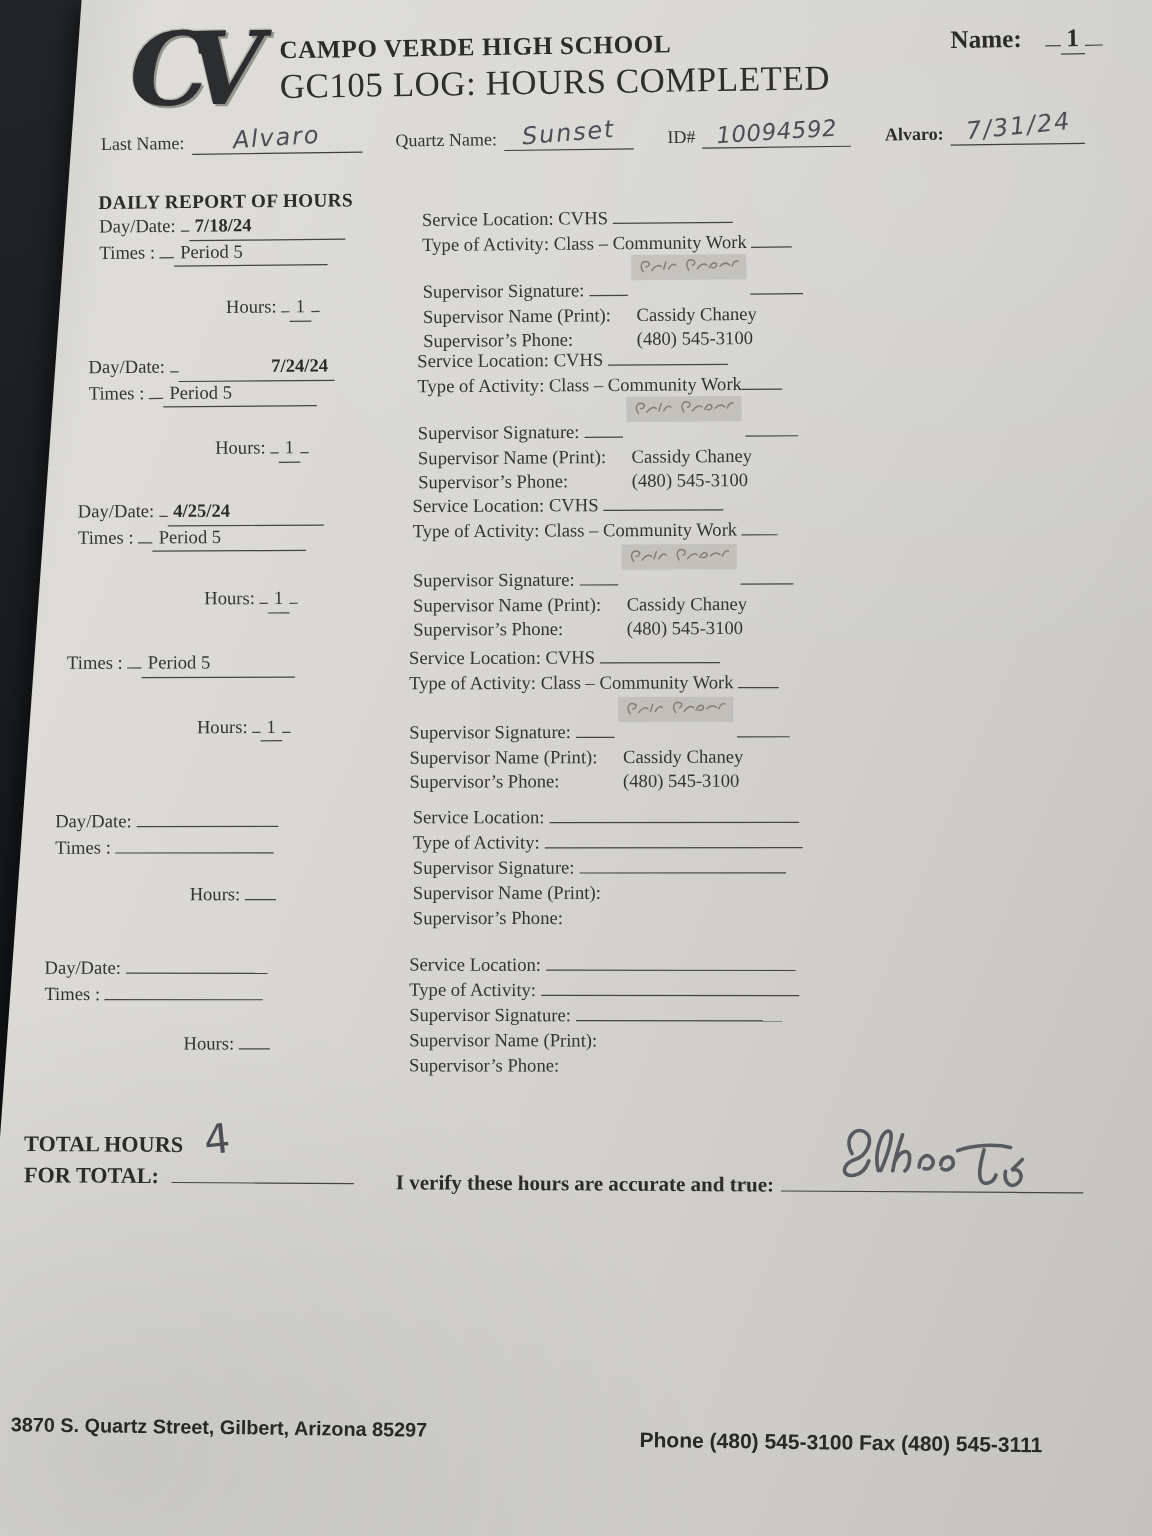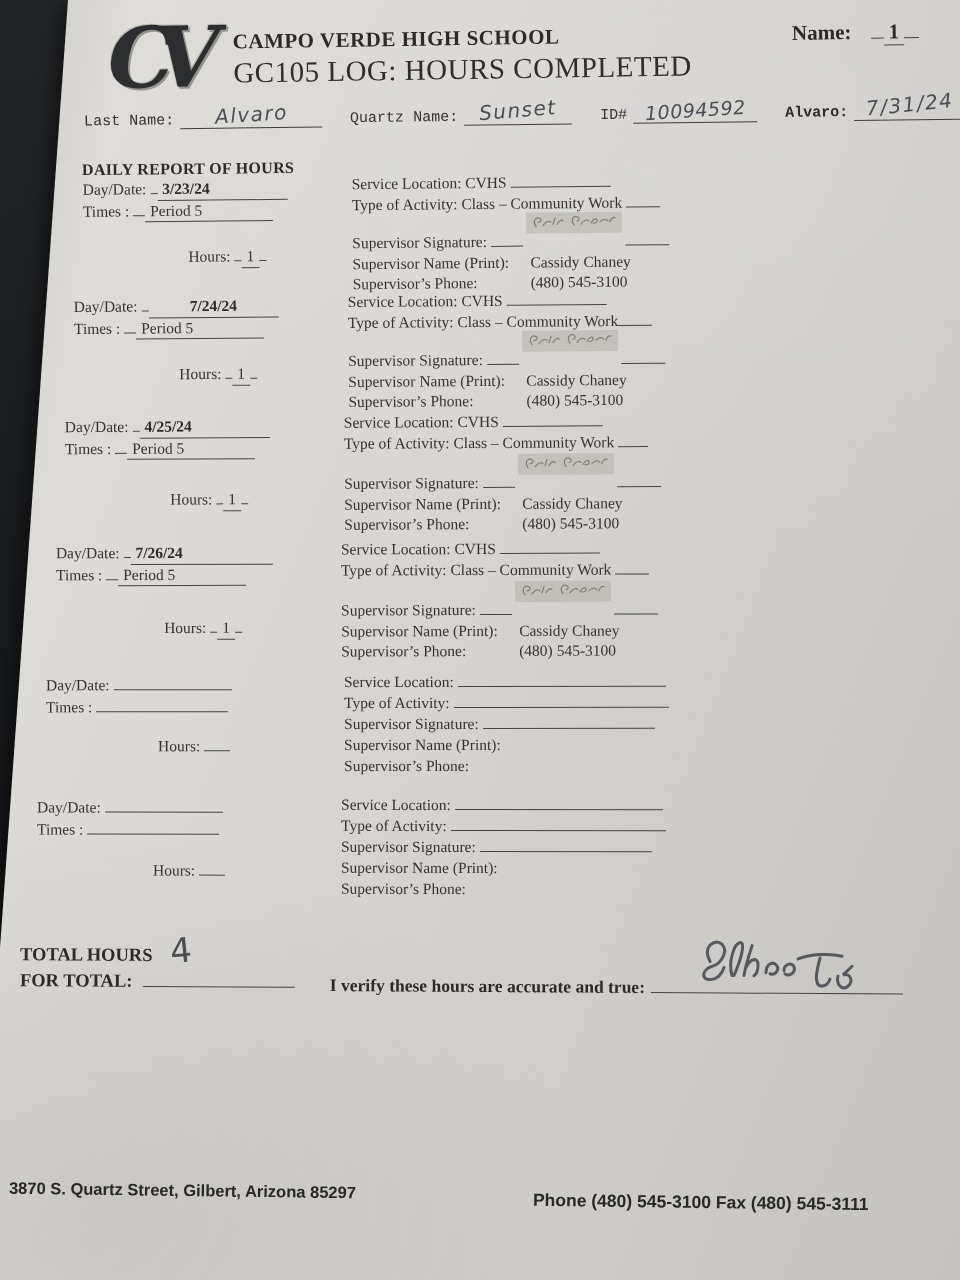--- a/index.html
+++ b/index.html
@@ -21,21 +21,21 @@
   .ulv{display:inline-block;border-bottom:1.6px solid #45443f;padding:0 5px;min-height:13px;vertical-align:baseline;}
   
   .logo{font-family:"DejaVu Serif",serif;font-style:italic;font-weight:bold;font-size:84px;
     letter-spacing:-0.24em;color:#2b2d2f;transform:rotate(-4deg);
     text-shadow:2px 2px 0 #96958f, -1px -1px 0 #b9b8b3;}
   .school{font-size:21px;font-weight:bold;color:#2c2b27;letter-spacing:0.5px;}
   .title{font-size:29px;color:#2f2e2a;letter-spacing:0.5px;margin-top:2px;}
   .weekbox{font-size:21px;font-weight:bold;color:#2c2b27;}
   
   .srow{display:flex;align-items:flex-end;font-size:15px;color:#35342f;white-space:nowrap;}
-  .srow .lab{margin:0 6px 0 28px;font-family:Liberation Mono, monospace;}
+  .srow .lab{margin:0 6px 0 28px;}
   .hwline{display:inline-block;border-bottom:1.7px solid #3f3e3a;text-align:center;}
   .hw{font-family:"DejaVu Sans",sans-serif;font-style:italic;color:#4b4f54;
     display:inline-block;letter-spacing:1.5px;}
   
   .block{position:absolute;left:0;width:960px;}
   .lcol{width:290px;}
   .rcol{position:absolute;top:-3px;width:345px;}
   .hoursline{margin-top:25px;}
   .rlab{display:inline-block;width:178px;}
   .stamp{display:inline-block;width:96px;height:21px;background:rgba(176,173,166,0.5);
@@ -78,21 +78,21 @@
         <span class="lab">ID#</span>
         <span class="hwline" style="width:124px"><span class="hw" style="font-size:19px;transform:rotate(-3deg);position:relative;top:-1px;letter-spacing:0.5px">10094592</span></span>
         <span class="lab b">Alvaro:</span>
         <span class="hwline" style="width:112px"><span class="hw" style="font-size:20px;transform:rotate(-5deg);position:relative;top:-3px">7/31/24</span></span>
       </div>
 
       <div class="abs heading" style="left:82px;top:160px;transform:rotate(-0.6deg)">DAILY REPORT OF HOURS</div>
 
       <div class="block t" style="top:176px;transform:rotate(-0.55deg)">
         <div class="lcol" style="margin-left:83px">
-          <div><span>Day/Date:</span> <span class="ul" style="width:7px"></span><span class="ulv b" style="min-width:120px;text-align:left">3/23/24</span></div>
+          <div><span>Day/Date:</span> <span class="ul" style="width:7px"></span><span class="ulv b" style="min-width:120px;text-align:left">7/18/24</span></div>
           <div><span>Times :</span> <span class="ul" style="width:12px"></span><span class="ulv" style="min-width:118px;text-align:left">Period 5</span></div>
           <div class="hoursline" style="padding-left:105px"><span>Hours:</span> <span class="ul" style="width:7px"></span><span class="ulv">1</span><span class="ul" style="width:7px"></span></div>
         </div>
         <div class="rcol" style="left:352px">
           <div><span>Service Location:</span> <span>CVHS</span> <span class="ul" style="width:100px"></span></div>
           <div><span>Type of Activity:</span> <span>Class – Community Work</span> <span class="ul" style="width:34px"></span></div>
           <div style="margin-top:12px"><span>Supervisor Signature:</span> <span class="ul" style="width:32px"></span><span class="stamp"><svg width="96" height="21" viewBox="0 0 96 21">
                   <g fill="none" stroke="#817d75" stroke-width="1.2" stroke-linecap="round">
                     <path d="M10 14 C6 8 10 4 14 6 C16 7 15 10 12 10"></path>
                     <path d="M17 13 C20 9 23 8 25 10 M27 12 L29 6 M31 12 C33 8 36 7 37 9"></path>
@@ -100,21 +100,21 @@
                     <path d="M55 12 C58 8 61 7 63 9 M65 11 C67 7 70 6 71 8 C72 10 69 12 67 11 M74 10 C77 7 80 7 82 9 M84 10 C85 7 87 5 89 6"></path>
                   </g>
                 </svg></span><span class="ul" style="width:44px"></span></div>
           <div><span class="rlab">Supervisor Name (Print):</span><span>Cassidy Chaney</span></div>
           <div><span class="rlab">Supervisor’s Phone:</span><span>(480) 545-3100</span></div>
         </div>
       </div>
 
       <div class="block t" style="top:294px;transform:rotate(-0.42deg)">
         <div class="lcol" style="margin-left:74px">
-          <div><span>Day/Date:</span> <span class="ul" style="width:7px"></span><span class="ulv b" style="min-width:120px;text-align:center">7/24/24</span></div>
+          <div><span>Day/Date:</span> <span class="ul" style="width:7px"></span><span class="ulv b" style="min-width:120px;text-align:right">7/24/24</span></div>
           <div><span>Times :</span> <span class="ul" style="width:12px"></span><span class="ulv" style="min-width:118px;text-align:left">Period 5</span></div>
           <div class="hoursline" style="padding-left:105px"><span>Hours:</span> <span class="ul" style="width:7px"></span><span class="ulv">1</span><span class="ul" style="width:7px"></span></div>
         </div>
         <div class="rcol" style="left:348px">
           <div><span>Service Location:</span> <span>CVHS</span> <span class="ul" style="width:100px"></span></div>
           <div><span>Type of Activity:</span> <span>Class – Community Work</span><span class="ul" style="width:34px"></span></div>
           <div style="margin-top:12px"><span>Supervisor Signature:</span> <span class="ul" style="width:32px"></span><span class="stamp"><svg width="96" height="21" viewBox="0 0 96 21">
                   <g fill="none" stroke="#817d75" stroke-width="1.2" stroke-linecap="round">
                     <path d="M10 14 C6 8 10 4 14 6 C16 7 15 10 12 10"></path>
                     <path d="M17 13 C20 9 23 8 25 10 M27 12 L29 6 M31 12 C33 8 36 7 37 9"></path>
@@ -144,21 +144,20 @@
                     <path d="M55 12 C58 8 61 7 63 9 M65 11 C67 7 70 6 71 8 C72 10 69 12 67 11 M74 10 C77 7 80 7 82 9 M84 10 C85 7 87 5 89 6"></path>
                   </g>
                 </svg></span><span class="ul" style="width:44px"></span></div>
           <div><span class="rlab">Supervisor Name (Print):</span><span>Cassidy Chaney</span></div>
           <div><span class="rlab">Supervisor’s Phone:</span><span>(480) 545-3100</span></div>
         </div>
       </div>
 
       <div class="block t" style="top:542px;transform:rotate(-0.18deg)">
         <div class="lcol" style="margin-left:56px">
-          <div><span>Day/Date:</span> <span class="ul" style="width:7px"></span><span class="ulv b" style="min-width:132px;text-align:left">7/26/24</span></div>
           <div><span>Times :</span> <span class="ul" style="width:12px"></span><span class="ulv" style="min-width:118px;text-align:left">Period 5</span></div>
           <div class="hoursline" style="padding-left:108px;margin-top:32px"><span>Hours:</span> <span class="ul" style="width:7px"></span><span class="ulv">1</span><span class="ul" style="width:7px"></span></div>
         </div>
         <div class="rcol" style="left:341px">
           <div><span>Service Location:</span> <span>CVHS</span> <span class="ul" style="width:100px"></span></div>
           <div><span>Type of Activity:</span> <span>Class – Community Work</span> <span class="ul" style="width:34px"></span></div>
           <div style="margin-top:14px"><span>Supervisor Signature:</span> <span class="ul" style="width:32px"></span><span class="stamp"><svg width="96" height="21" viewBox="0 0 96 21">
                   <g fill="none" stroke="#817d75" stroke-width="1.2" stroke-linecap="round">
                     <path d="M10 14 C6 8 10 4 14 6 C16 7 15 10 12 10"></path>
                     <path d="M17 13 C20 9 23 8 25 10 M27 12 L29 6 M31 12 C33 8 36 7 37 9"></path>

